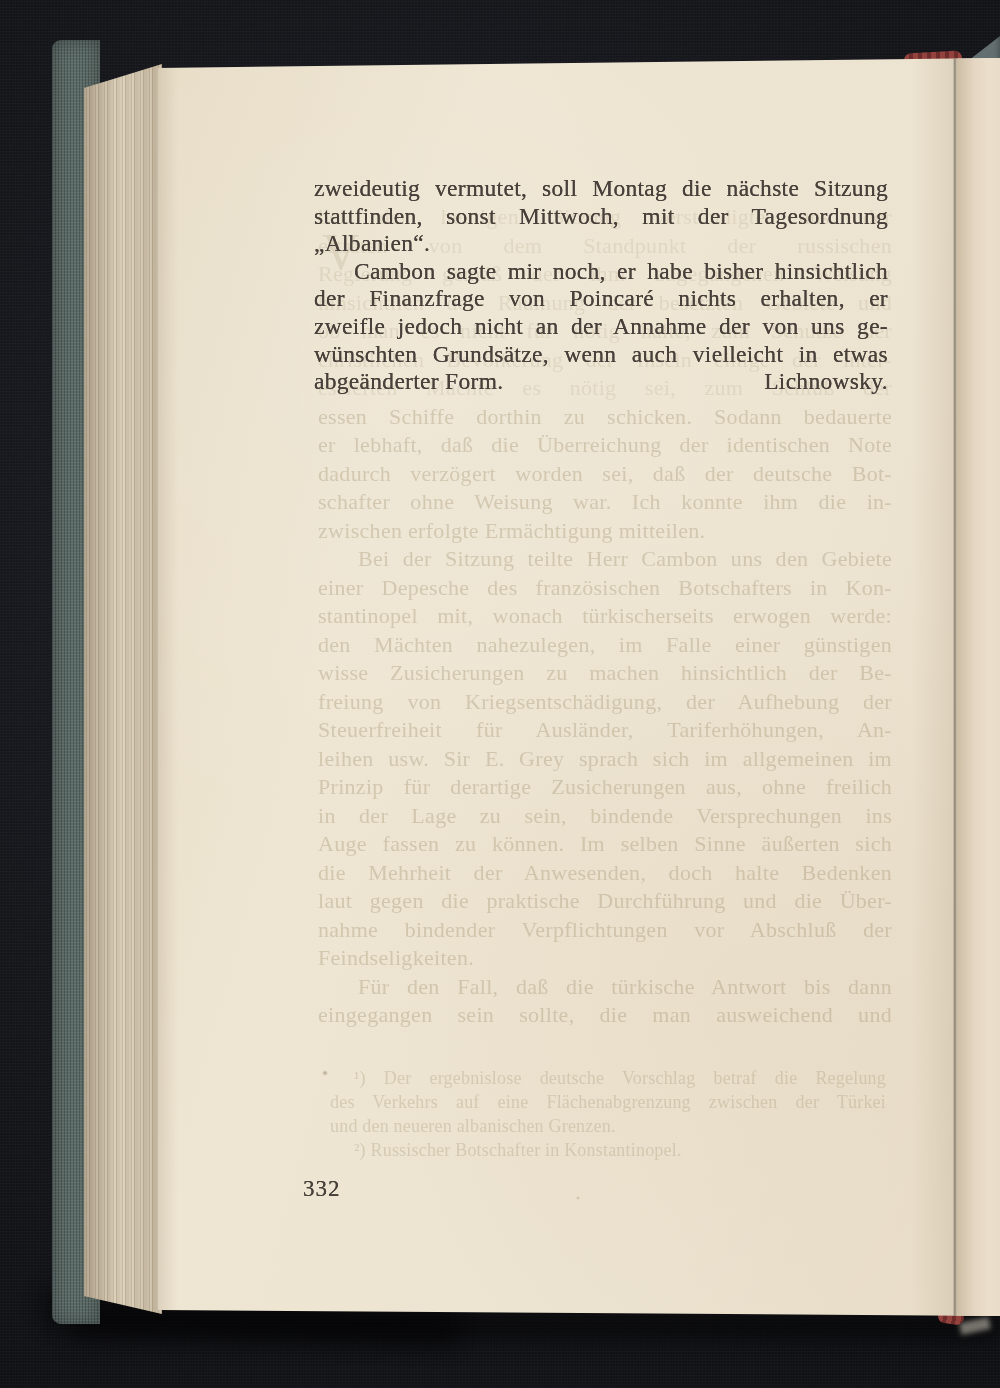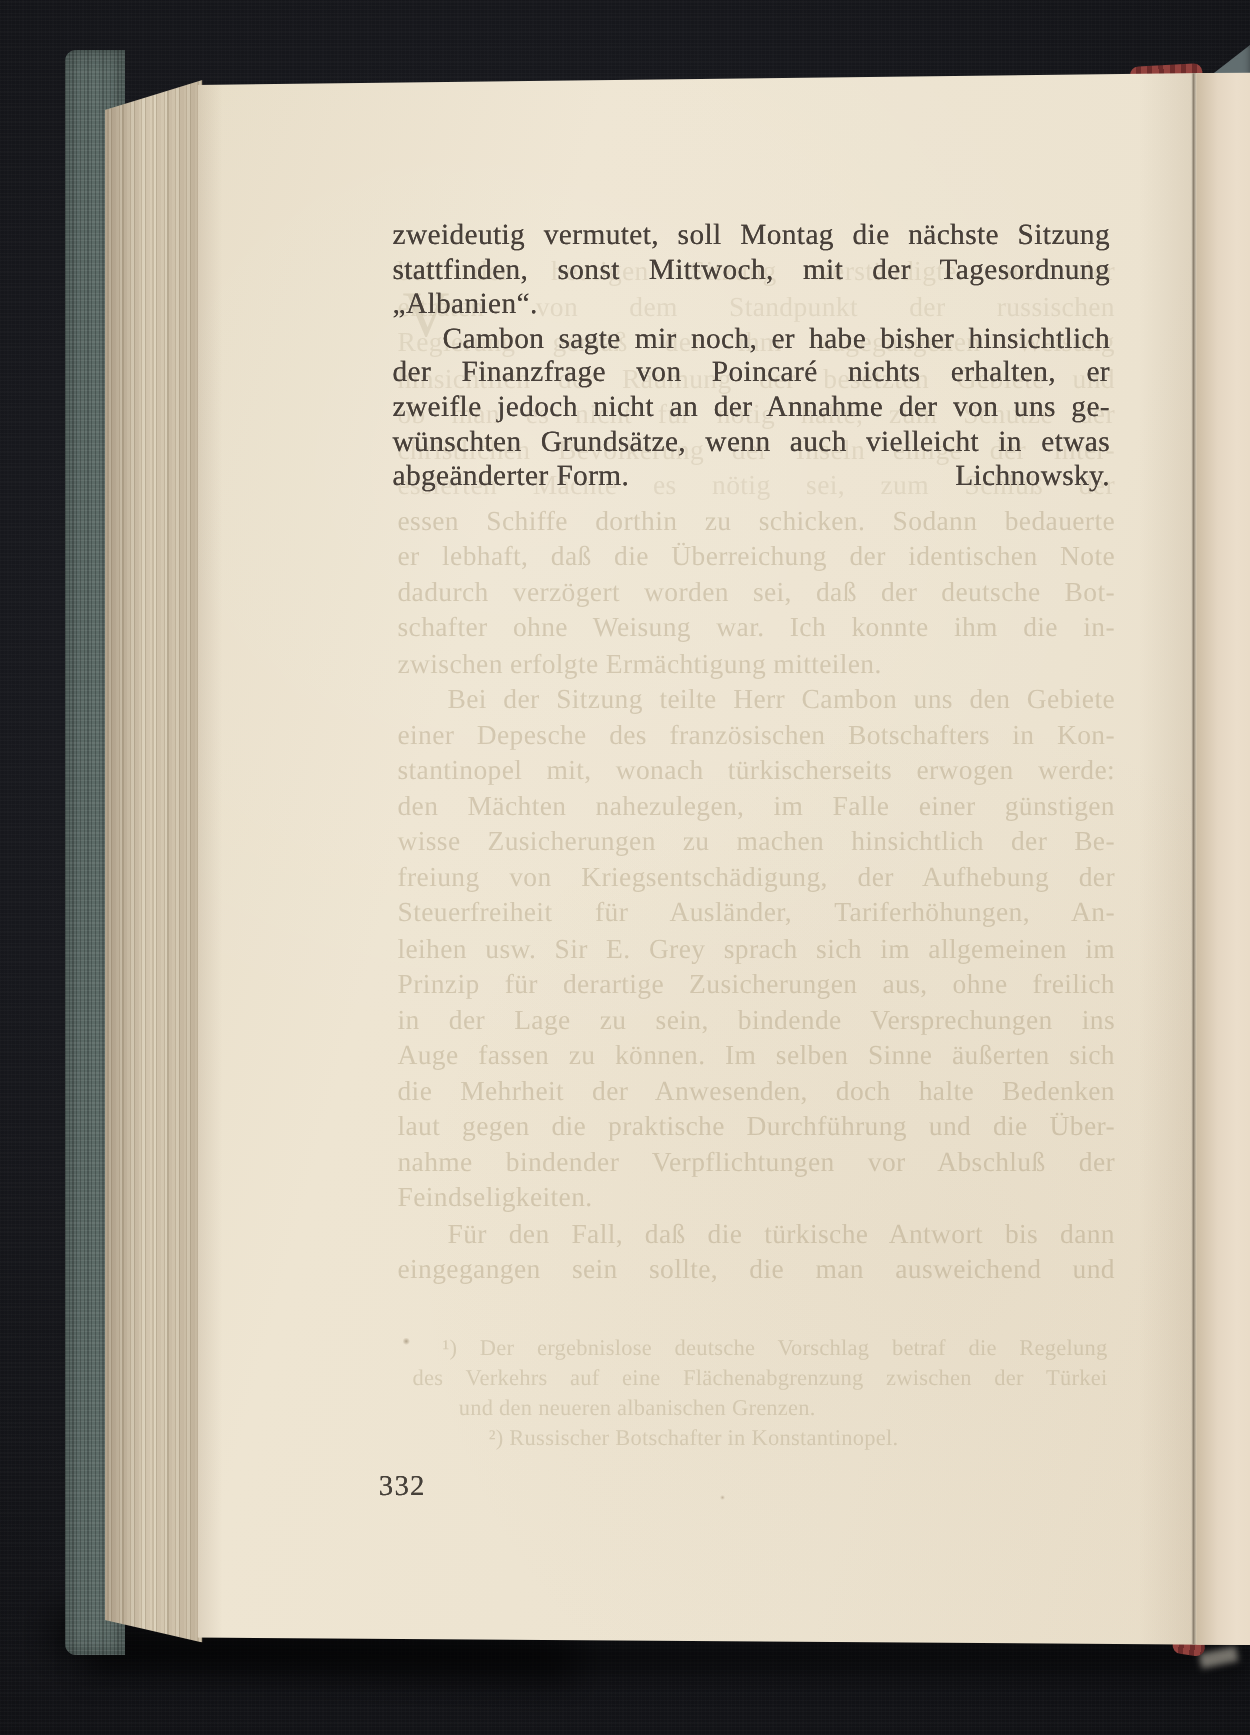--- a/index.html
+++ b/index.html
@@ -65,21 +65,21 @@
     filter:blur(.5px);}
   .bleed-line{text-align:justify;text-align-last:justify;opacity:.30;}
   .bleed-line.short{text-align-last:left;}
   .bleed-line.indent{padding-left:40px;}
   .bleed-line.faint{opacity:.15;}
   .bleed-dropcap{position:absolute;left:164px;top:165px;z-index:1;font-size:52px;
     color:#94835f;opacity:.17;filter:blur(.6px);}
   .bleed-foot{position:absolute;left:172px;top:1008px;width:556px;z-index:1;
     font-size:18px;line-height:24px;color:#94835f;letter-spacing:.2px;filter:blur(.5px);}
   .bleed-foot-line{text-align:justify;text-align-last:justify;opacity:.26;}
-  .bleed-foot-line.short{text-align-last:left;margin-left:37px;}
+  .bleed-foot-line.short{text-align-last:left;}
   .bleed-foot-line.indent{padding-left:24px;}
 
   
   .text-block{position:absolute;left:156px;top:117px;width:574px;z-index:2;
     font-size:23.5px;line-height:27.6px;color:#48403a;letter-spacing:.3px;
     text-shadow:0 0 .35px rgba(62,52,46,.9);}
   .tl{text-align:justify;text-align-last:justify;white-space:nowrap;}
   .tl.endpara{text-align-last:left;}
   .tl.indent{padding-left:40px;}
   .tl.sig{display:flex;justify-content:space-between;white-space:nowrap;}

